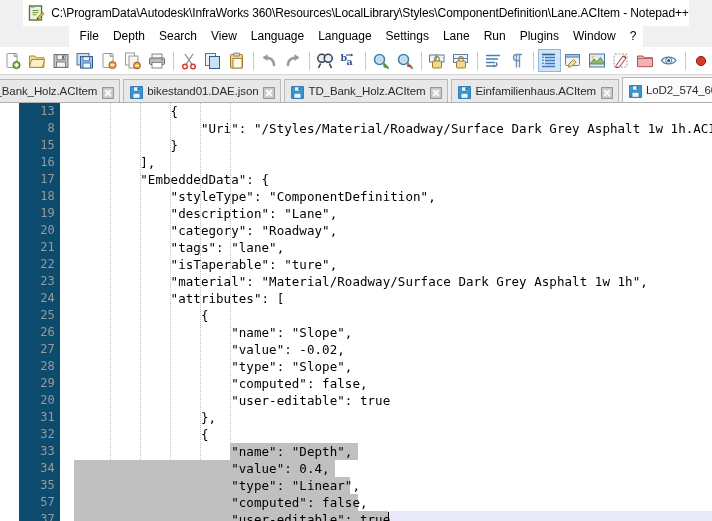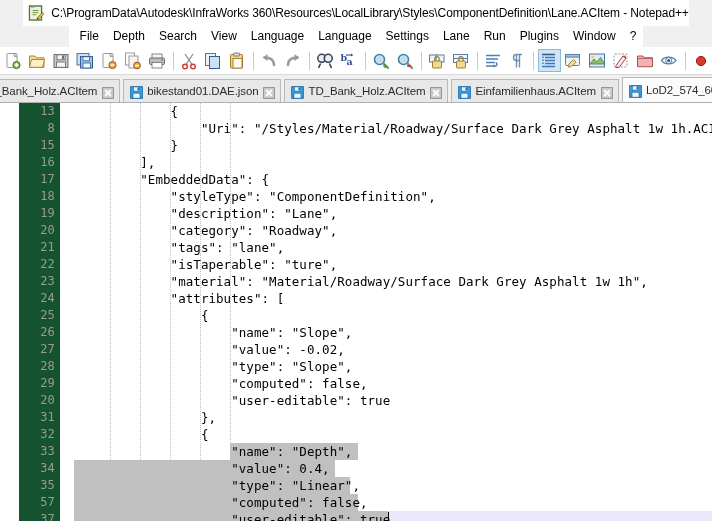--- a/index.html
+++ b/index.html
@@ -158,21 +158,21 @@
   .bookmark-col {
     width: 5px;
     background: #e8e8e8;
     flex: 0 0 auto;
     border-right: 1px solid #a0a0a0;
     box-sizing: border-box;
   }
   .gutter {
     width: 41px;
     flex: 0 0 auto;
-    background: #14532d;
+    background: #0c4a6e;
     position: relative;
     margin-left: 48px;
   }
   .gutter .ln {
     height: 17px;
     line-height: 17px;
     text-align: right;
     padding-right: 5px;
     font-family: "DejaVu Sans Mono", monospace;
     font-size: 12px;

